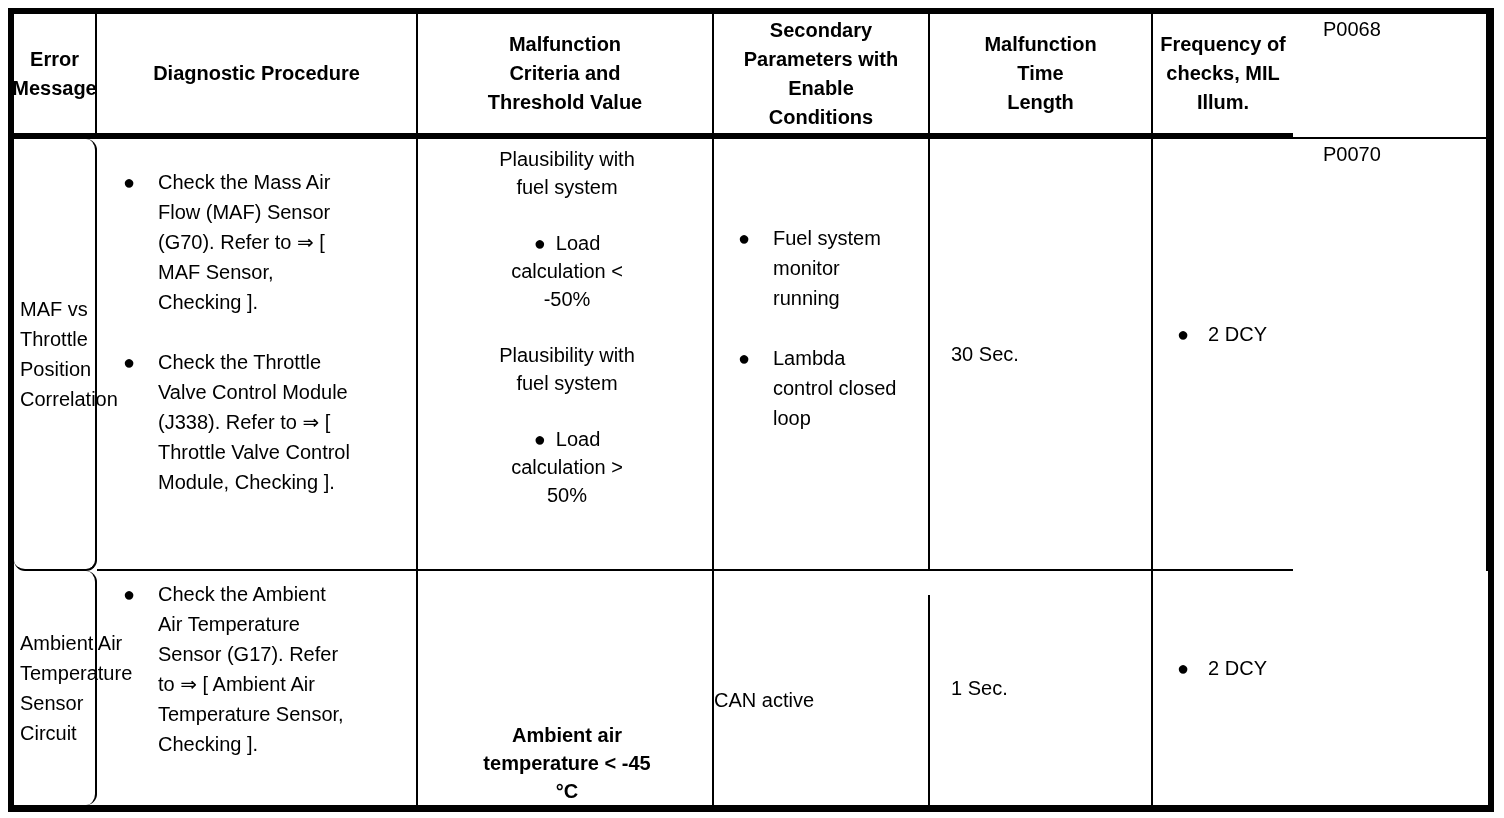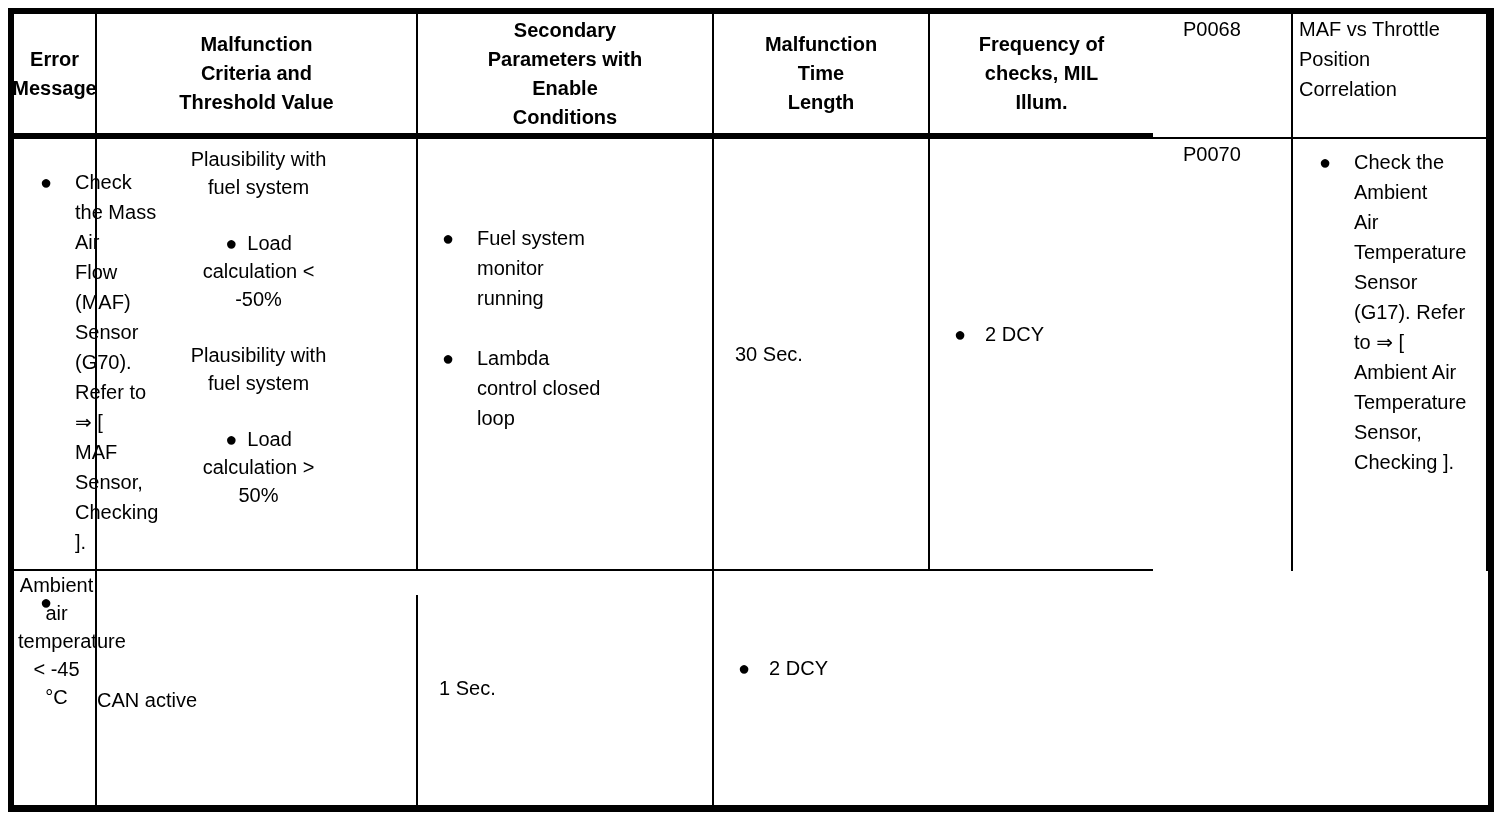--- a/index.html
+++ b/index.html
@@ -37,32 +37,33 @@
   .cell {
     border-right: 2px solid #000;
     font-size: 20px;
     line-height: 30px;
   }
   .r1 { border-bottom: 2px solid #000; }
   .no-r { border-right: none; align-items: center; }
   .lines { white-space: pre-line; }
 
   .dtc-cell   { display: flex; padding-left: 30px; }
-  .error-cell { display: flex; padding-left: 6px; padding-right: 4px; }
+  .error-cell { display: flex; align-items: center; padding-left: 6px; padding-right: 4px; border-radius: 11px; }
 
   .diag-cell  { padding: 28px 8px 0 26px; }
   .diag-cell.r2 { padding-top: 8px; }
   .li { display: flex; margin-bottom: 30px; }
   .li:last-child { margin-bottom: 0; }
   .li-dot { flex: none; width: 35px; }
 
   .malf-cell { text-align: center; line-height: 28px; padding: 6px 0 0 4px; }
   .malf-cell.v-center {
-    display: flex; flex-direction: column; justify-content: flex-start;
+    display: flex; flex-direction: column; justify-content: flex-end;
     padding-top: 0;
+    font-weight: bold;
   }
   .malf-cell .block { margin-bottom: 28px; }
   .malf-cell .block:last-child { margin-bottom: 0; }
   .malf-cell.v-center .block { margin-bottom: 0; }
   .mb-dot { margin-right: 10px; }
 
   .sec-cell.r1 {
     display: flex; flex-direction: column; justify-content: center;
     padding-left: 24px; padding-right: 6px;
     padding-bottom: 52px; 
@@ -82,20 +83,23 @@
 </style>
 </head>
 <body>
 
 <div class="dtc-table">
 
   <div class="hcell">
     <div class="lines">Error Message</div>
   </div>
   <div class="hcell">
+    <div class="lines">Diagnostic Procedure</div>
+  </div>
+  <div class="hcell">
     <div class="lines">Malfunction
 Criteria and
 Threshold Value</div>
   </div>
   <div class="hcell">
     <div class="lines">Secondary
 Parameters with
 Enable
 Conditions</div>
   </div>
@@ -121,20 +125,25 @@
     <div class="li">
       <span class="li-dot">●</span>
       <div class="lines">Check the Mass Air
 Flow (MAF) Sensor
 (G70). Refer to ⇒ [
 MAF Sensor,
 Checking ].</div>
     </div>
     <div class="li">
       <span class="li-dot">●</span>
+      <div class="lines">Check the Throttle
+Valve Control Module
+(J338). Refer to ⇒ [
+Throttle Valve Control
+Module, Checking ].</div>
     </div>
   </div>
   <div class="cell r1 malf-cell">
     <div class="block lines">Plausibility with
 fuel system</div>
     <div class="block">
       <span class="mb-dot">●</span><span class="lines">Load
 calculation &lt;
 -50%</span>
     </div>
@@ -164,20 +173,24 @@
     <span>30 Sec.</span>
   </div>
   <div class="cell r1 freq-cell no-r">
     <span class="freq-dot">●</span>
     <span>2 DCY</span>
   </div>
 
   <div class="cell r2 dtc-cell">
     <span>P0070</span>
   </div>
+  <div class="cell r2 error-cell">
+    <div class="lines">Ambient Air Temperature
+Sensor Circuit</div>
+  </div>
   <div class="cell r2 diag-cell">
     <div class="li">
       <span class="li-dot">●</span>
       <div class="lines">Check the Ambient
 Air Temperature
 Sensor (G17). Refer
 to ⇒ [ Ambient Air
 Temperature Sensor,
 Checking ].</div>
     </div>

